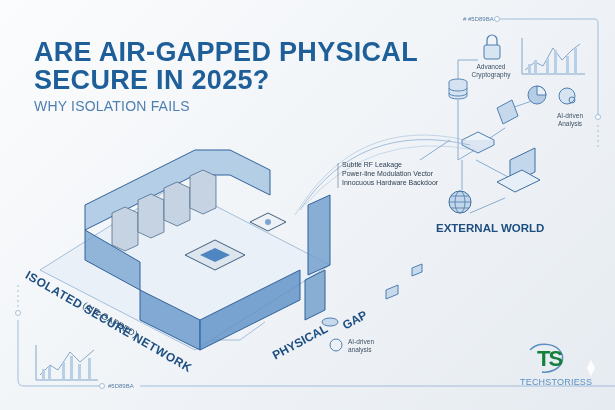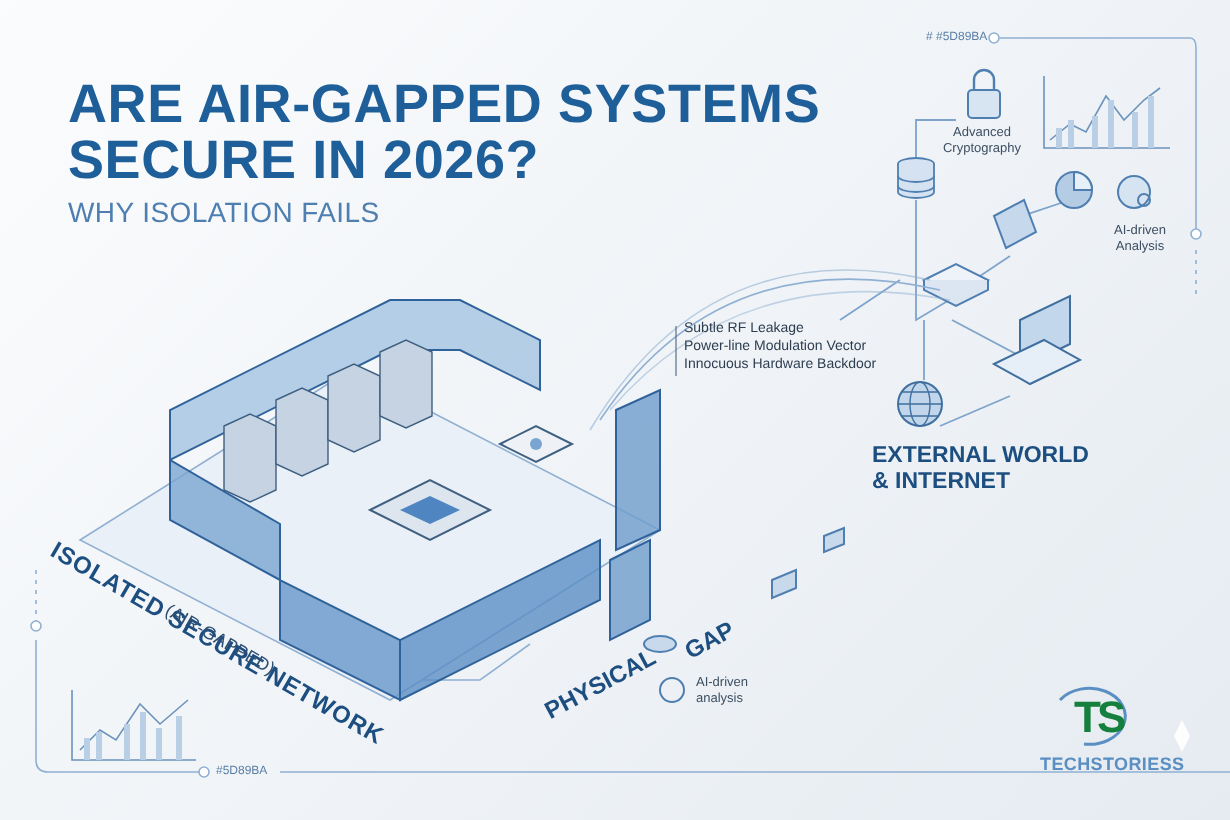--- a/index.html
+++ b/index.html
@@ -3,26 +3,26 @@
 <meta charset="utf-8">
 <style>
   html,body{margin:0;padding:0;}
   body{width:615px;height:410px;overflow:hidden;background:linear-gradient(135deg,#fbfcfd 0%,#eef2f6 60%,#e6ebf1 100%);font-family:"Liberation Sans",sans-serif;position:relative;}
   .abs{position:absolute;}
   .title{left:34px;top:38px;color:#1f5f99;font-weight:bold;font-size:27px;line-height:28px;letter-spacing:0.3px;}
   .subtitle{left:34px;top:98px;color:#4f7fb0;font-size:14px;letter-spacing:0.2px;}
   .hex{font-size:6px;color:#5a7fa6;}
   .lbl{font-size:6.5px;color:#3d4f63;text-align:center;line-height:8px;}
   .leak{left:342px;top:160px;font-size:7px;color:#2d3d50;line-height:9px;}
-  .ext{left:436px;top:222px;font-size:11.5px;font-weight:bold;color:#1d4e80;text-align:left;line-height:13px;}
+  .ext{left:436px;top:222px;font-size:11.5px;font-weight:bold;color:#1d4e80;text-align:center;line-height:13px;}
   .iso{left:30px;top:268px;font-size:12px;font-weight:bold;color:#1d4e80;transform:rotate(30deg);transform-origin:left top;letter-spacing:0.5px;white-space:nowrap;}
   .airg{left:86px;top:300px;font-size:9px;color:#2d4f73;transform:rotate(30deg);transform-origin:left top;white-space:nowrap;}
   .phys{left:270px;top:350px;font-size:12px;font-weight:bold;color:#1d4e80;transform:rotate(-28deg);transform-origin:left top;white-space:nowrap;}
   .gap{left:340px;top:320px;font-size:12px;font-weight:bold;color:#1d4e80;transform:rotate(-28deg);transform-origin:left top;}
-  .brand{left:520px;top:377px;font-size:9px;font-weight:bold;color:#5b8fc4;letter-spacing:0.2px;}
+  .brand{left:520px;top:377px;font-size:9px;font-weight:normal;color:#5b8fc4;letter-spacing:0.2px;}
 </style>
 </head>
 <body>
 
 <svg class="abs" style="left:0;top:0" width="615" height="410" viewBox="0 0 615 410">
 
   <g fill="none" stroke="#8fb0d2" stroke-width="0.8">
     <path d="M500 19 H595 Q598 19 598 24 V115"></path>
     <path d="M598 125 V150" stroke-dasharray="2 3"></path>
     <path d="M18 285 V315" stroke-dasharray="2 3"></path>
@@ -132,38 +132,37 @@
       <rect x="70" y="356" width="3" height="24"></rect>
       <rect x="78" y="364" width="3" height="16"></rect>
       <rect x="88" y="358" width="3" height="22"></rect>
     </g>
 
   <path d="M530 350 a18 14 0 1 1 12 22" fill="none" stroke="#5b8fc4" stroke-width="1.5"></path>
   <path d="M587 368 l4 -8 l4 8 l-4 8 z" fill="#ffffff" opacity="0.9"></path>
 </svg>
 
 <div class="abs title">
-  <div>ARE AIR-GAPPED SYSTEMS</div>
-  <div>SECURE IN 2026?</div>
+  <div>ARE AIR-GAPPED PHYSICAL</div>
+  <div>SECURE IN 2025?</div>
 </div>
 <div class="abs subtitle">WHY ISOLATION FAILS</div>
 
 <div class="abs hex" style="left:463px;top:16px;"># #5D89BA</div>
 <div class="abs lbl" style="left:471px;top:63px;width:40px;">Advanced Cryptography</div>
 <div class="abs lbl" style="left:553px;top:112px;width:34px;">AI-driven Analysis</div>
 
 <div class="abs leak">
   <div>Subtle RF Leakage</div>
   <div>Power-line Modulation Vector</div>
   <div>Innocuous Hardware Backdoor</div>
 </div>
 
 <div class="abs ext">
   <div>EXTERNAL WORLD</div>
-  <div>&amp; INTERNET</div>
 </div>
 
 <div class="abs iso">ISOLATED SECURE NETWORK</div>
 <div class="abs airg">(AIR-GAPPED)</div>
 
 <div class="abs phys">PHYSICAL</div>
 <div class="abs gap">GAP</div>
 <div class="abs lbl" style="left:348px;top:338px;width:30px;text-align:left;">AI-driven analysis</div>
 
 <div class="abs hex" style="left:108px;top:383px;">#5D89BA</div>

